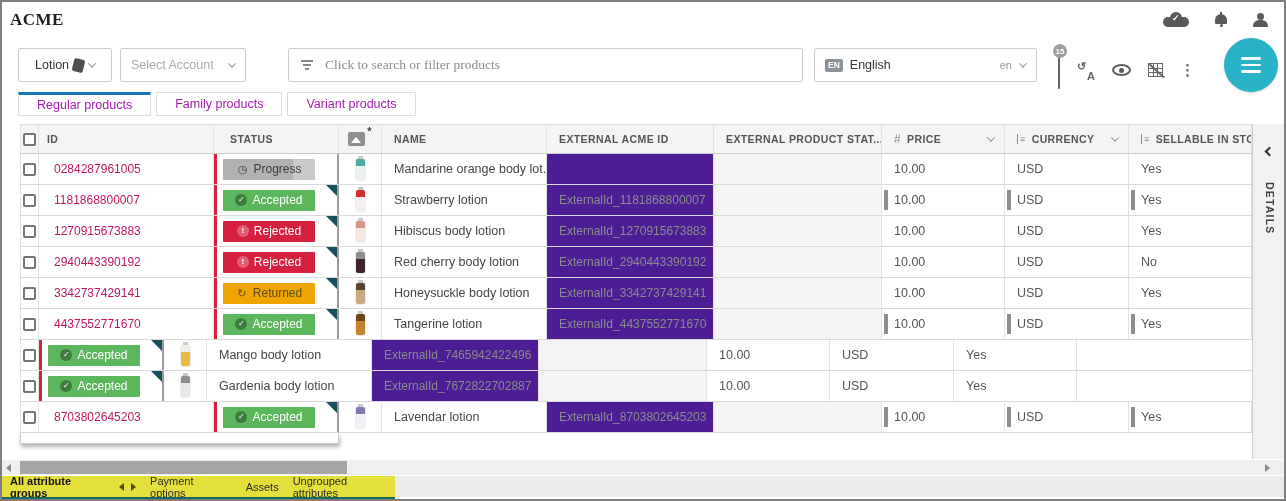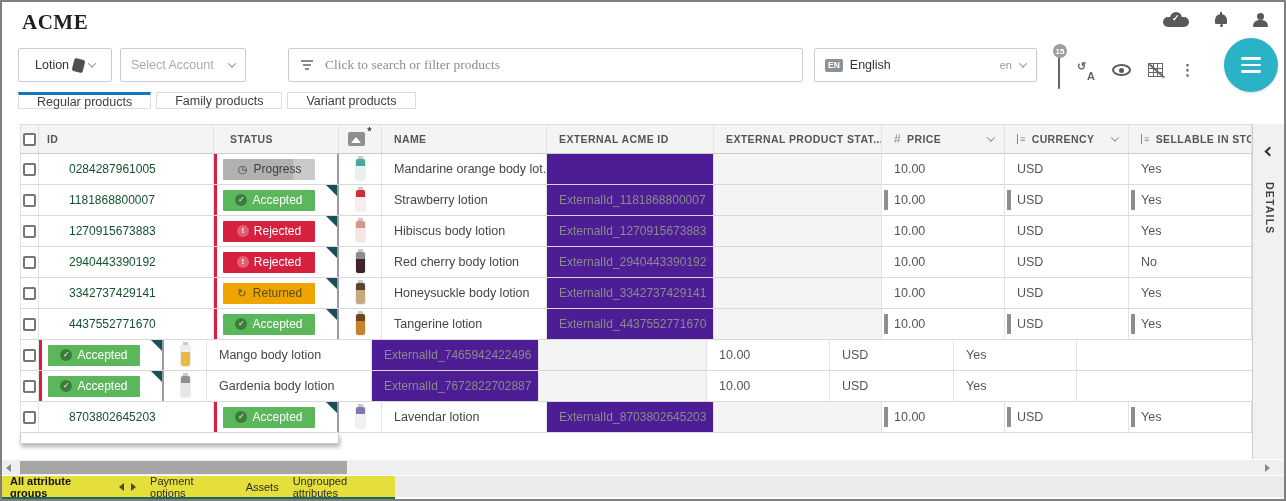--- a/index.html
+++ b/index.html
@@ -2,22 +2,22 @@
 <html><head>
 <meta charset="utf-8">
 <style>
   * { box-sizing: border-box; margin: 0; padding: 0; }
   html,body { background:#c9c9c9; }
   body { font-family:"Liberation Sans", sans-serif; }
   .screen { position:relative; width:1286px; height:501px; background:#fff;
             border:2px solid #7f7f7f; overflow:hidden; }
 
   
-  .logo { position:absolute; left:20px; top:8px; font-family:"Liberation Serif", serif;
-          font-size:21px; font-weight:700; letter-spacing:.5px; color:#1f1f1f; }
+  .logo { position:absolute; left:8px; top:8px; font-family:"Liberation Serif", serif;
+          font-size:17px; font-weight:700; letter-spacing:.5px; color:#1f1f1f; }
   .top-icons { position:absolute; right:16px; top:10px; display:flex; align-items:center; gap:26px; }
 
   .cloud { position:relative; width:26px; height:15px; }
   .cloud .bar { position:absolute; bottom:0; left:0; width:26px; height:10px; background:#595959; border-radius:6px; }
   .cloud .bump { position:absolute; top:0; left:7px; width:12px; height:12px; background:#595959; border-radius:50%; }
   .cloud .chk { position:absolute; left:9px; top:1px; color:#fff; font-size:9px; font-weight:700; z-index:2; }
 
   .bell { position:relative; width:12px; height:14px; }
   .bell .dome { position:absolute; top:1px; left:0; width:12px; height:10px; background:#595959; border-radius:6px 6px 1px 1px; }
   .bell .nub { position:absolute; top:-1px; left:5px; width:2px; height:3px; background:#595959; }
@@ -64,22 +64,22 @@
                  linear-gradient(90deg,#666 1px, transparent 1px) 8px 0/4px 100% no-repeat padding-box; }
   .gridslash::after { content:""; position:absolute; left:-2px; top:6px; width:20px; height:1.5px; background:#666; transform:rotate(42deg); }
   .kebab { font-size:15px; font-weight:700; color:#666; line-height:12px; }
   .fab { position:absolute; left:1222px; top:36px; width:54px; height:54px; border-radius:50%;
          background:#2ab3c6; display:flex; flex-direction:column; align-items:center; justify-content:center;
          gap:4px; cursor:pointer; box-shadow:0 1px 3px rgba(0,0,0,.15); }
   .fab i { display:block; width:20px; height:2.5px; background:#fff; border-radius:2px; }
 
   
   .ptabs { position:absolute; left:16px; top:90px; display:flex; gap:5px; }
-  .ptab { height:17px; padding:0 18px; border:1px solid #ddd; background:#fff; display:flex;
-          align-items:center; font-size:12.5px; color:#404040; cursor:pointer; }
+  .ptab { height:24px; padding:0 18px; border:1px solid #ddd; background:#fff; display:flex;
+          align-items:center; font-size:12.5px; color:#a21caf; cursor:pointer; }
   .ptab.active { border-top:3px solid #1377bd; font-weight:400; }
 
   
   .tablewrap { position:absolute; left:18px; top:122px; width:1232px; }
   .trow { display:flex; height:31px; border-bottom:1px solid #d9d9d9; background:#fff; }
   .thead { height:30px; background:#f4f4f4; border-top:1px solid #ddd; border-bottom:1px solid #ccc; }
   .cell { position:relative; display:flex; align-items:center; border-right:1px solid #e3e3e3;
           font-size:12.5px; color:#555; overflow:hidden; white-space:nowrap; }
   .c-check { width:19px; justify-content:center; border-left:1px solid #e3e3e3; }
   .c-id { width:175px; padding-left:15px; }
@@ -92,21 +92,21 @@
   .c-cur { width:124px; padding-left:12px; }
   .c-sell { width:123px; padding-left:12px; }
   .thead .cell { font-size:10.5px; font-weight:700; color:#555; letter-spacing:.4px; background:#f4f4f4; }
   .thead .c-id { padding-left:8px; }
   .thead .c-status { padding-left:16px; }
   .body .c-status { border-left:3px solid #d6203f; border-right:2px solid #9b9b9b; padding-left:6px; }
   .body .c-status.corner::after { content:""; position:absolute; top:0; right:0;
         border-top:11px solid #17505c; border-left:11px solid transparent; }
   input.cb { appearance:none; -webkit-appearance:none; width:13px; height:13px; border:2px solid #767676;
              border-radius:2px; background:#fff; cursor:pointer; }
-  .idlink { color:#14532d; text-decoration:none; font-size:12px; cursor:pointer;margin-left:15px; }
+  .idlink { color:#be185d; text-decoration:none; font-size:12px; cursor:pointer; }
   .badge { display:inline-flex; align-items:center; justify-content:center; gap:5px; min-width:92px;
            height:21px; padding:0 8px; font-size:12px; border-radius:1px; }
   .st-ico { width:12px; height:12px; border-radius:50%; display:flex; align-items:center;
             justify-content:center; font-size:8px; line-height:1; }
   .st-progress { background:linear-gradient(90deg,#b1b1b1 0 76%,#c9c9c9 76%); color:#3e3e3e; }
   .st-progress .st-ico { font-size:11px; color:#3e3e3e; }
   .st-accepted { background:#5cb75c; color:#fff; }
   .st-accepted .st-ico { background:rgba(0,0,0,.32); color:#fff; }
   .st-rejected { background:#d6203f; color:#fff; }
   .st-rejected .st-ico { background:rgba(255,255,255,.28); color:#fff; font-weight:700; }

